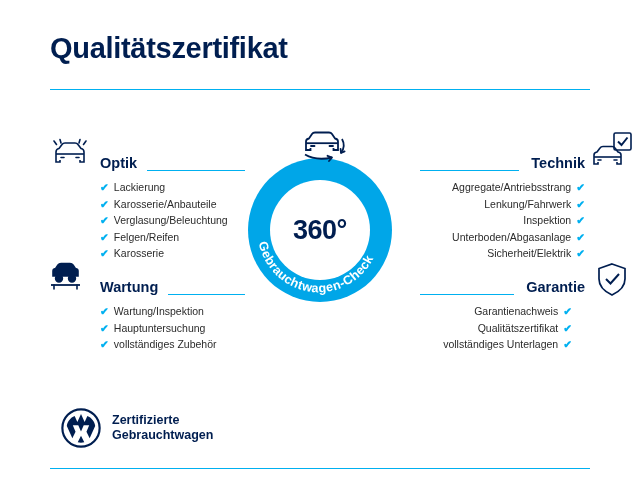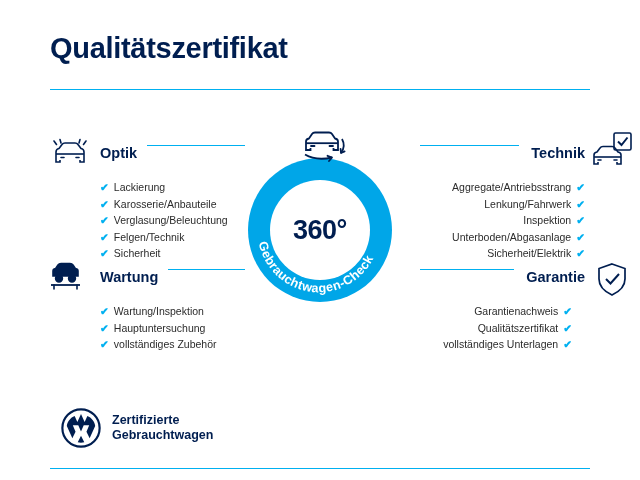--- a/index.html
+++ b/index.html
@@ -32,21 +32,21 @@
     position: absolute;
     left: 50px; top: 468px;
     width: 540px; height: 1px;
     background: #00b0f0;
   }
 
   
   .sec-head {
     position: absolute;
     display: flex;
-    align-items: flex-start;
+    align-items: flex-end;
     height: 26px;
   }
   .sec-head .label {
     font-size: 14.5px;
     font-weight: bold;
     color: #001e50;
     white-space: nowrap;
   }
   .sec-head .rule {
     flex: 1;
@@ -179,25 +179,25 @@
     <div class="row">
         <span class="check">✔</span>
         <span>Karosserie/Anbauteile</span>
       </div>
     <div class="row">
         <span class="check">✔</span>
         <span>Verglasung/Beleuchtung</span>
       </div>
     <div class="row">
         <span class="check">✔</span>
-        <span>Felgen/Technik</span>
-      </div>
-    <div class="row">
-        <span class="check">✔</span>
-        <span>Sicherheit</span>
+        <span>Felgen/Reifen</span>
+      </div>
+    <div class="row">
+        <span class="check">✔</span>
+        <span>Karosserie</span>
       </div>
   </div>
 
   <div class="icon-box" style="left:592px; top:132px; width:40px; height:34px;">
     <svg width="40" height="34" viewBox="0 0 40 34" fill="none" stroke="#001e50" stroke-width="1.6">
       <rect x="22" y="1" width="17" height="17" rx="1.5"></rect>
       <path d="M26 9.5 L29.5 13 L35.5 5.5" stroke-width="2"></path>
       <path d="M2 30 L2 23 Q2 20.5 5 20 L8 16 Q9 14.5 11 14.5 L20 14.5 Q22 14.5 23 16 L26 20 Q29 20.5 29 23 L29 30"></path>
       <path d="M2 25 L29 25"></path>
       <path d="M2 30 L2 32 L6 32 L6 30"></path>

